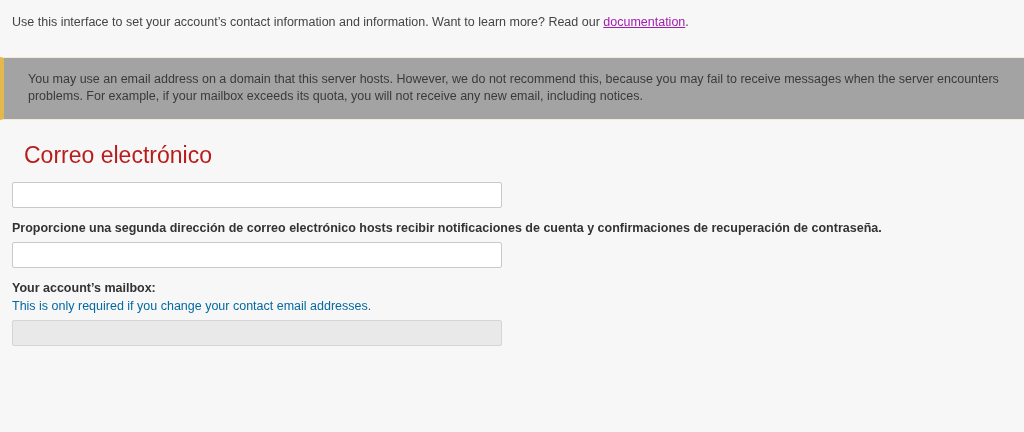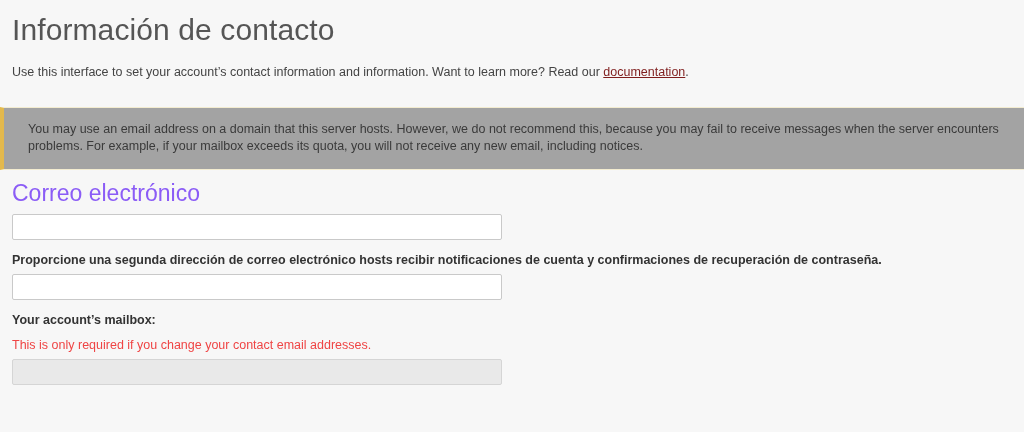--- a/index.html
+++ b/index.html
@@ -30,21 +30,21 @@
     letter-spacing: 0.1px;
     line-height: 40px;
   }
   .intro {
     font-size: 12.5px;
     color: #444444;
     margin-top: 14px;
     line-height: 16px;
   }
   .intro a {
-    color: #7f1d1d;
+    color: #a21caf;
     text-decoration: underline;
   }
   .notice {
     margin-top: 27px;
     background: #a3a3a3;
     border-top: 1px solid #f3ecd0;
     border-bottom: 1px solid #f3ecd0;
     border-left: 4px solid #e3b94d;
     padding: 13px 14px 14px 14px;
     box-sizing: border-box;
@@ -54,36 +54,36 @@
   .notice p {
     margin: 0;
     font-size: 12.5px;
     line-height: 17px;
     color: #3a3a3a;
     padding-left: 10px;
   }
   .section-title {
     font-size: 23px;
     font-weight: normal;
-    color: #8b5cf6;
-    margin: 0;
+    color: #b91c1c;
+    margin: 12px;
     padding-top: 8px;
     line-height: 30px;
   }
   .field-label {
     font-size: 12.5px;
     font-weight: bold;
     color: #333333;
     margin-top: 12px;
     line-height: 16px;
   }
   .field-sublabel {
     font-size: 12.5px;
-    color: #ef4444;
-    margin-top: 9px;
+    color: #0369a1;
+    margin-top: 2px;
     line-height: 16px;
   }
   .text-input {
     display: block;
     width: 490px;
     height: 26px;
     box-sizing: border-box;
     margin-top: 6px;
     border: 1px solid #c9c9c9;
     background: #ffffff;
@@ -97,21 +97,20 @@
   .text-input.disabled {
     background: #e9e9e9;
     border-color: #d5d5d5;
   }
 </style>
 </head>
 <body>
 
 <div class="page">
 
-  <h1 class="page-title">Información de contacto</h1>
 
   <p class="intro"><span>Use this interface to set your account’s contact information and information. Want to learn more? Read our </span><a href="#">documentation</a><span>.</span></p>
 
   <div class="notice">
     <p>You may use an email address on a domain that this server hosts. However, we do not recommend this, because you may fail to receive messages when the server encounters problems. For example, if your mailbox exceeds its quota, you will not receive any new email, including notices.</p>
   </div>
 
   <h2 class="section-title">Correo electrónico</h2>
 
   <input class="text-input" type="text" value="" placeholder="" style="">

